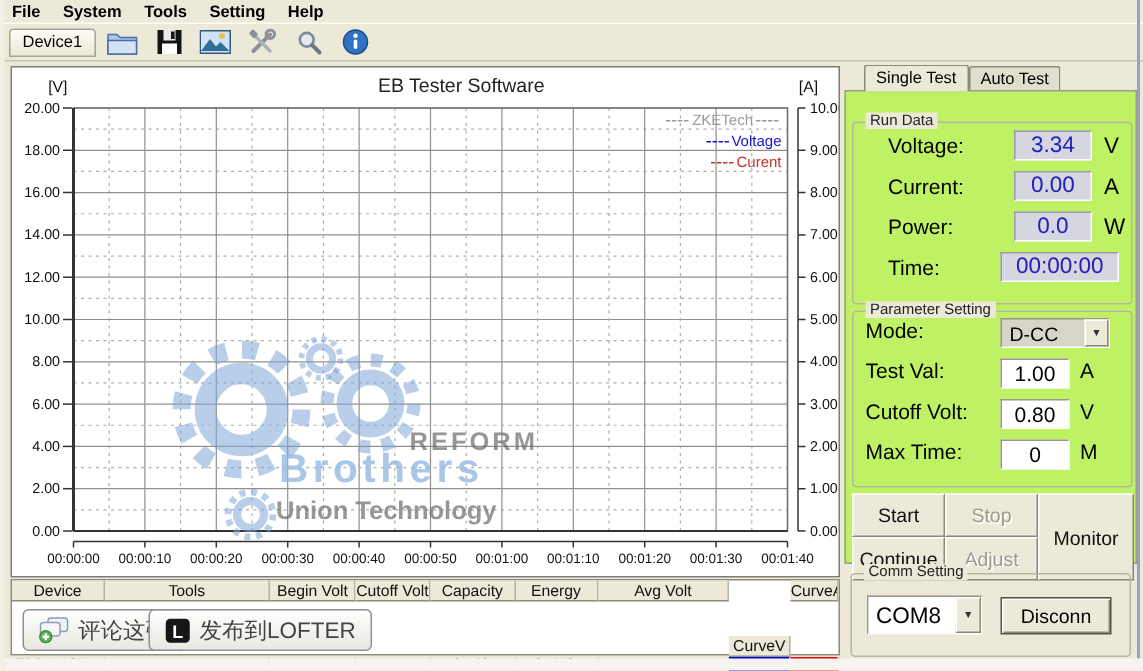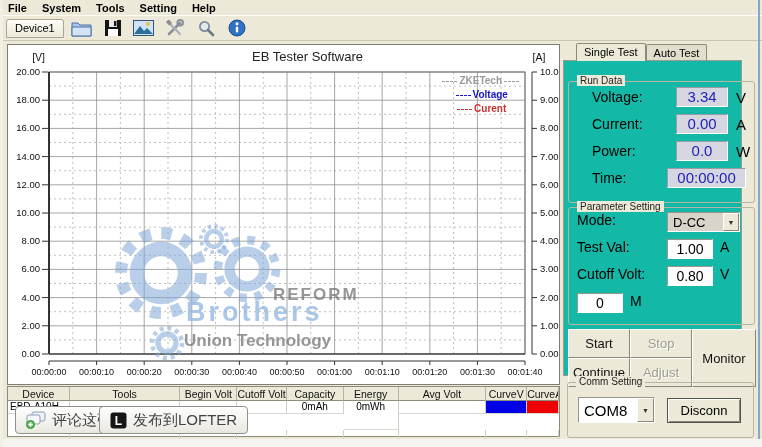--- a/index.html
+++ b/index.html
@@ -10,35 +10,35 @@
   #menubar { position:absolute; left:0; top:0; width:100%; height:15px; display:flex; align-items:center; padding-left:5px; font-size:11px; font-weight:bold; color:#000; }
   .menu-item { margin-right:15px; cursor:default; }
   #toolbar { position:absolute; left:0; top:15px; width:100%; height:26px; border-top:1px solid #fffef6; border-bottom:1px solid #c9c5b5; display:flex; align-items:center; }
   #device-tab { margin:0 6px 0 3px; padding:2px 8px 3px; font-size:11px; background:linear-gradient(#fdfcf7,#ece9d8); border:1px solid #a9a494; border-radius:3px 3px 0 0; }
   .tb-icon { width:24px; height:22px; display:inline-flex; align-items:center; justify-content:center; margin-right:7px; cursor:pointer; }
 
   
   #chart-panel { position:absolute; left:4px; top:44px; width:553px; height:341px; background:#fff; border:1px solid #7d7d74; }
   #chart-title { position:absolute; top:4px; left:0; width:100%; text-align:center; font-size:13px; color:#222;padding-left:48px; }
   #chart-svg { position:absolute; left:0; top:0; }
-  #legend { position:absolute; right:38px; top:29px; text-align:center; font-size:10px; line-height:14px;font-weight:bold; }
+  #legend { position:absolute; right:38px; top:29px; text-align:right; font-size:10px; line-height:14px; }
   .leg-row { white-space:nowrap; }
   .leg-dash { display:inline-block; width:15px; border-top:1px dashed #999; vertical-align:middle; margin:0 2px; }
   #gears { position:absolute; left:90px; top:160px; pointer-events:none; }
   .wm-text { position:absolute; pointer-events:none; }
   #wm-brand  { left:265px; top:240px; font-size:17px; font-weight:bold; letter-spacing:2px; color:rgba(110,110,110,.72); }
   #wm-line2  { left:178px; top:252px; font-size:27px; font-weight:bold; letter-spacing:3px; color:rgba(150,185,225,.8); }
   #wm-line3  { left:176px; top:286px; font-size:17px; font-weight:bold; color:rgba(110,110,110,.72); }
 
   
   #side-panel { position:absolute; left:560px; top:44px; width:196px; height:398px; }
   .tab-row { position:absolute; left:13px; top:0; display:flex; align-items:flex-end; height:17px; }
   .tab { font-size:11px; padding:2px 7px; border:1px solid #8e8a7a; border-bottom:none; border-radius:2px 2px 0 0; background:#e2decd; }
   .tab.active { background:#ece9d8; position:relative; z-index:2; padding-bottom:3px; }
-  #tab-page { position:absolute; left:0; top:16px; width:179px; height:316px; background:#14b8a6; border:1px solid #9c9a8c; }
+  #tab-page { position:absolute; left:0; top:16px; width:195px; height:316px; background:#bef264; border:1px solid #9c9a8c; }
   .groupbox { position:absolute; border:1px solid #b9b5a3; border-radius:3px; }
   .group-label { position:absolute; top:-7px; left:8px; background:#ece9d8; font-size:10px; padding:0 3px; color:#222; }
   #run-group   { left:4px; top:20px;  width:187px; height:122px; }
   #param-group { left:4px; top:146px; width:187px; height:118px; }
   #comm-group  { left:4px; top:338px; width:187px; height:56px; }
 
   .run-row { display:flex; align-items:center; height:24px; margin:3px 0 0 23px; }
   .run-label { width:84px; font-size:14px; color:#000; }
   .run-box { width:52px; height:20px; background:#d6d6e0; border:1px solid; border-color:#9a9aa8 #fff #fff #9a9aa8; color:#2222bb; font-size:15px; text-align:center; line-height:18px; }
   .run-box.wide { width:88px; }
@@ -322,20 +322,21 @@
               <span class="param-label">Test Val:</span>
               <span class="inp">1.00</span>
               <span class="param-unit">A</span>
             </div>
             <div class="param-row">
               <span class="param-label">Cutoff Volt:</span>
               <span class="inp">0.80</span>
               <span class="param-unit">V</span>
             </div>
             <div class="param-row">
+              <span class="param-label">Max Time:</span>
               <span class="inp">0</span>
               <span class="param-unit">M</span>
             </div>
           </div>
       </div>
       <div id="btn-grid">
         <button class="xp-btn">Start</button>
         <button class="xp-btn disabled">Stop</button>
         <button class="xp-btn" id="monitor-btn">Monitor</button>
         <button class="xp-btn">Continue</button>
@@ -356,21 +357,21 @@
 
   <div id="results">
       <div class="tr head">
         <span class="td" style="width: 62px;">Device</span>
         <span class="td" style="width: 111px;">Tools</span>
         <span class="td" style="width: 57px;">Begin Volt</span>
         <span class="td" style="width: 50px;">Cutoff Volt</span>
         <span class="td" style="width: 57px;">Capacity</span>
         <span class="td" style="width: 55px;">Energy</span>
         <span class="td" style="width: 88px;">Avg Volt</span>
-        <span class="td" style="width: 41px;">CurveV</span>
+        <span class="td" style="width: 41px; margin-top: 37px;">CurveV</span>
         <span class="td" style="width: 32px;">CurveA</span>
       </div>
       <div class="tr">
         <span class="td" style="width: 62px; height: 13px; text-align: left; padding-left: 2px;">EBD-A10H</span>
         <span class="td" style="width: 111px; height: 13px;"></span>
         <span class="td" style="width: 57px; height: 13px;"></span>
         <span class="td" style="width: 50px; height: 13px;"></span>
         <span class="td" style="width: 57px; height: 13px;">0mAh</span>
         <span class="td" style="width: 55px; height: 29px;">0mWh</span>
         <span class="td" style="width: 88px; height: 13px;"></span>

